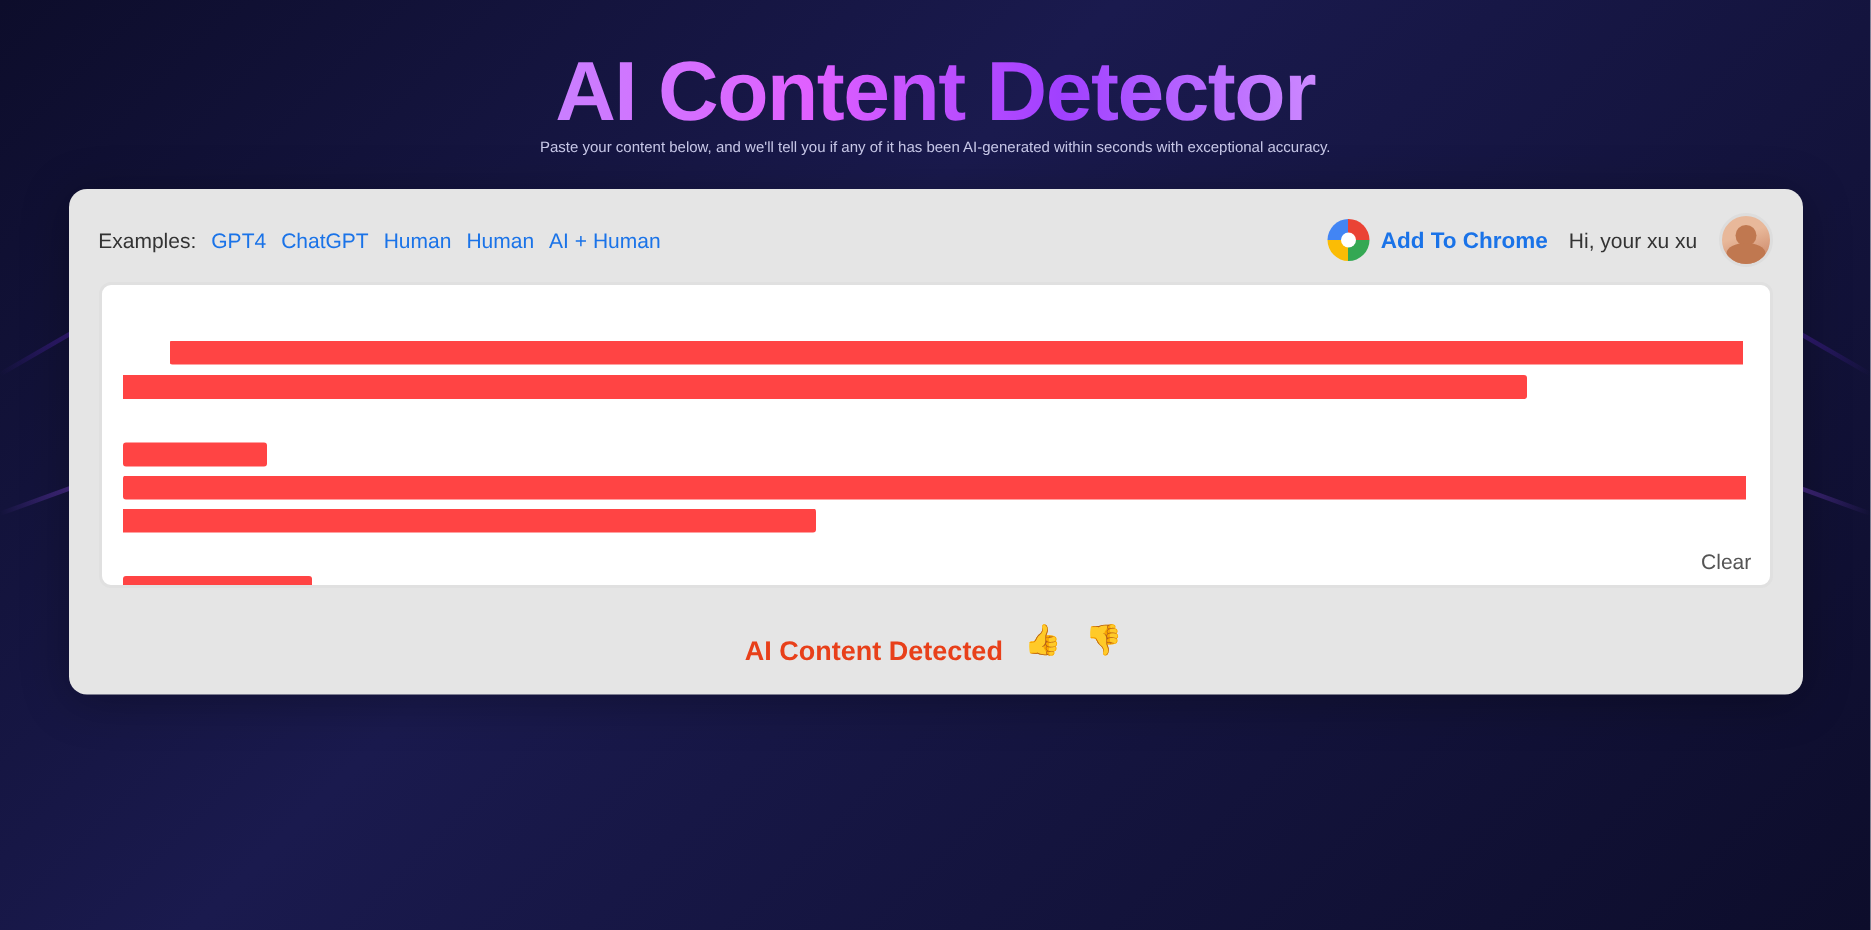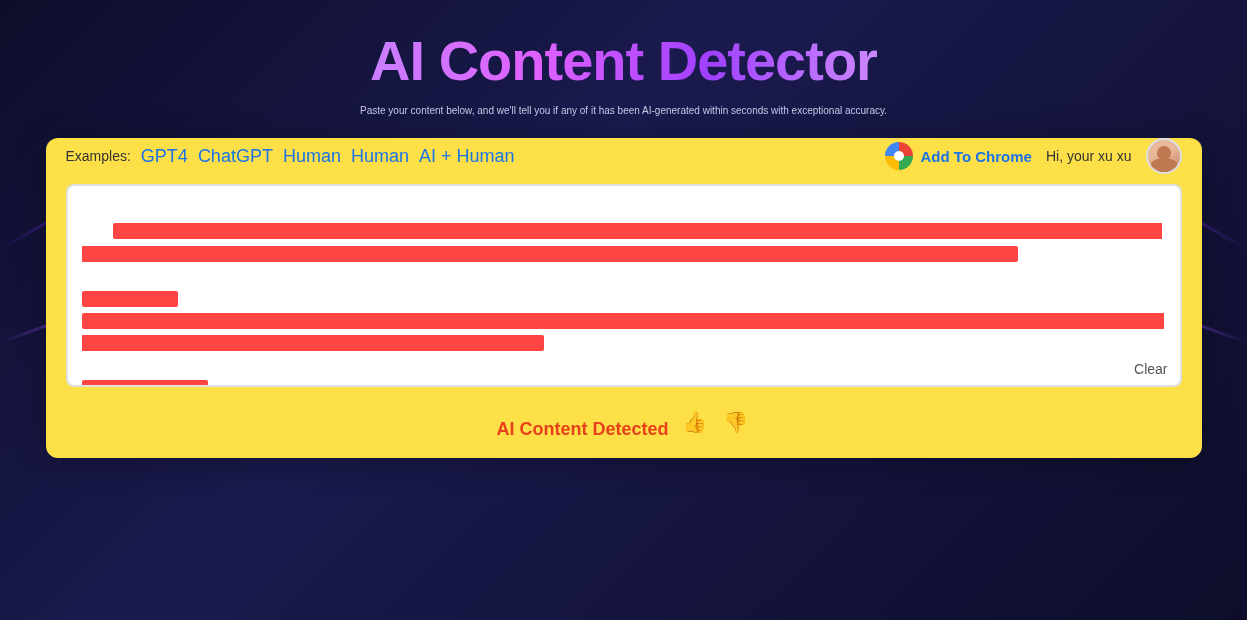--- a/index.html
+++ b/index.html
@@ -64,37 +64,36 @@
       padding-top: 28px;
     }
 
     .main-title {
       font-size: 56px;
       font-weight: 900;
       background: linear-gradient(90deg, #c97fff, #e060ff, #a040ff, #cc88ff);
       -webkit-background-clip: text;
       -webkit-text-fill-color: transparent;
       background-clip: text;
-      margin-bottom: 12px;
       letter-spacing: -1px;
     }
 
     .subtitle {
       color: #c8c8e8;
       font-size: 10px;
       text-align: center;
       margin-bottom: 22px;
       max-width: 760px;
     }
 
     .card {
-      background: #fde047;
+      background: #e5e5e5;
       border-radius: 12px;
       width: 1156px;
-      padding: 0 20px 18px 20px;
+      padding: 16px 20px 18px 20px;
       box-shadow: 0 4px 32px rgba(0,0,0,0.3);
     }
 
     .card-top-bar {
       display: flex;
       align-items: center;
       justify-content: space-between;
       margin-bottom: 10px;
     }
 
@@ -105,21 +104,21 @@
     }
 
     .examples-label {
       color: #333;
       font-size: 14px;
       font-weight: 500;
     }
 
     .example-link {
       color: #1a73e8;
-      font-size: 18px;
+      font-size: 14px;
       cursor: pointer;
       text-decoration: none;
     }
 
     .top-bar-right {
       display: flex;
       align-items: center;
       gap: 14px;
     }
 

